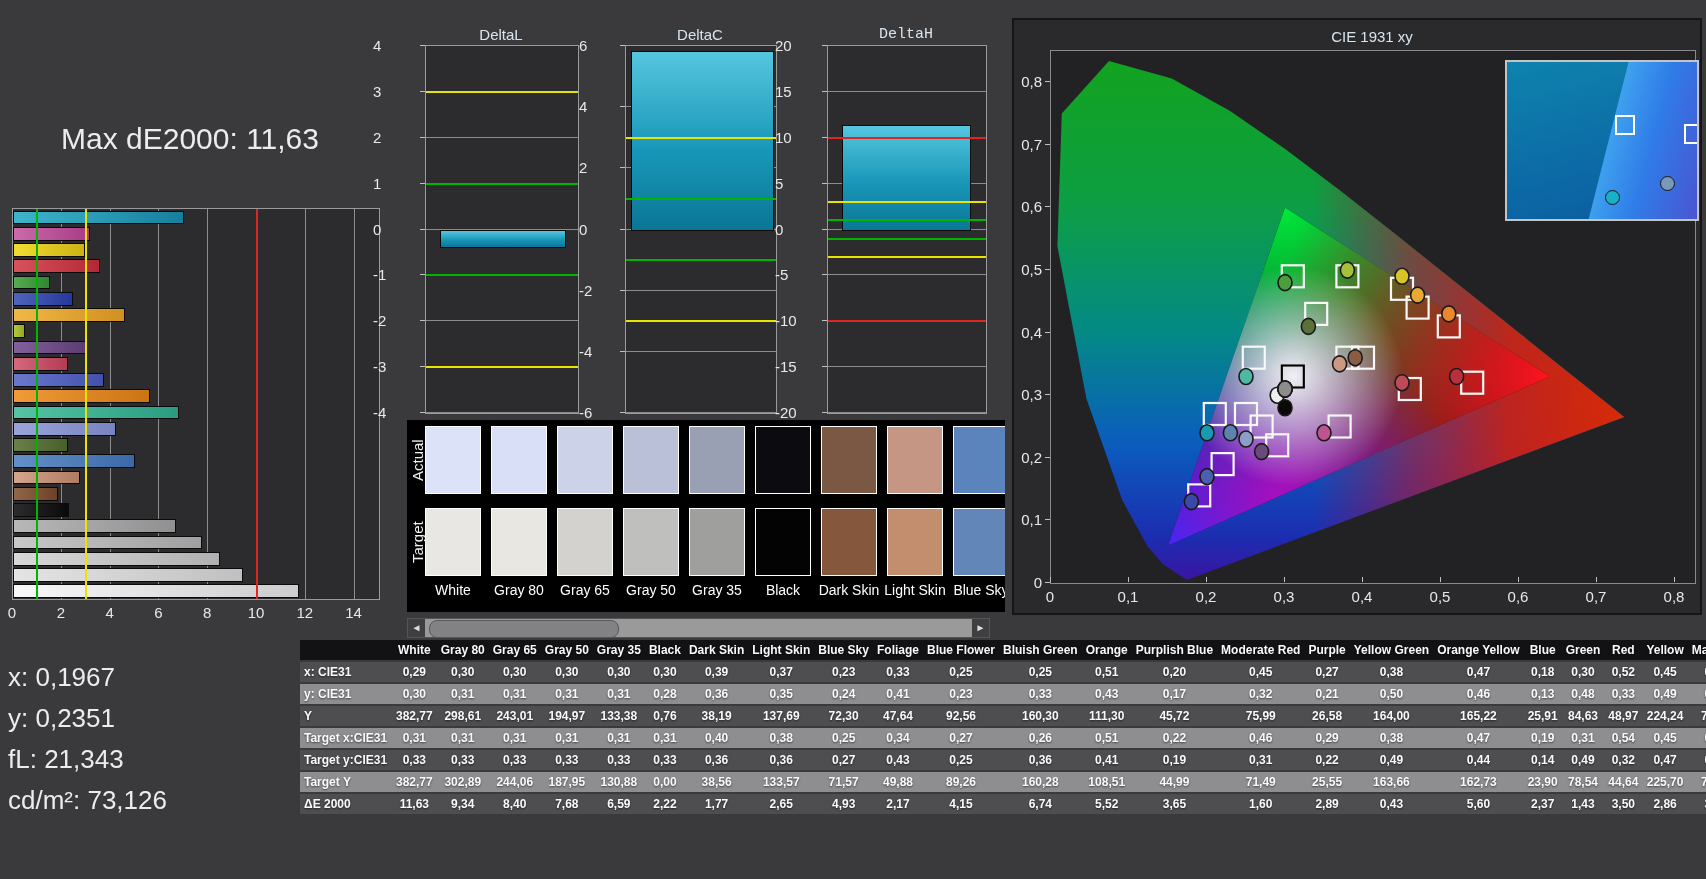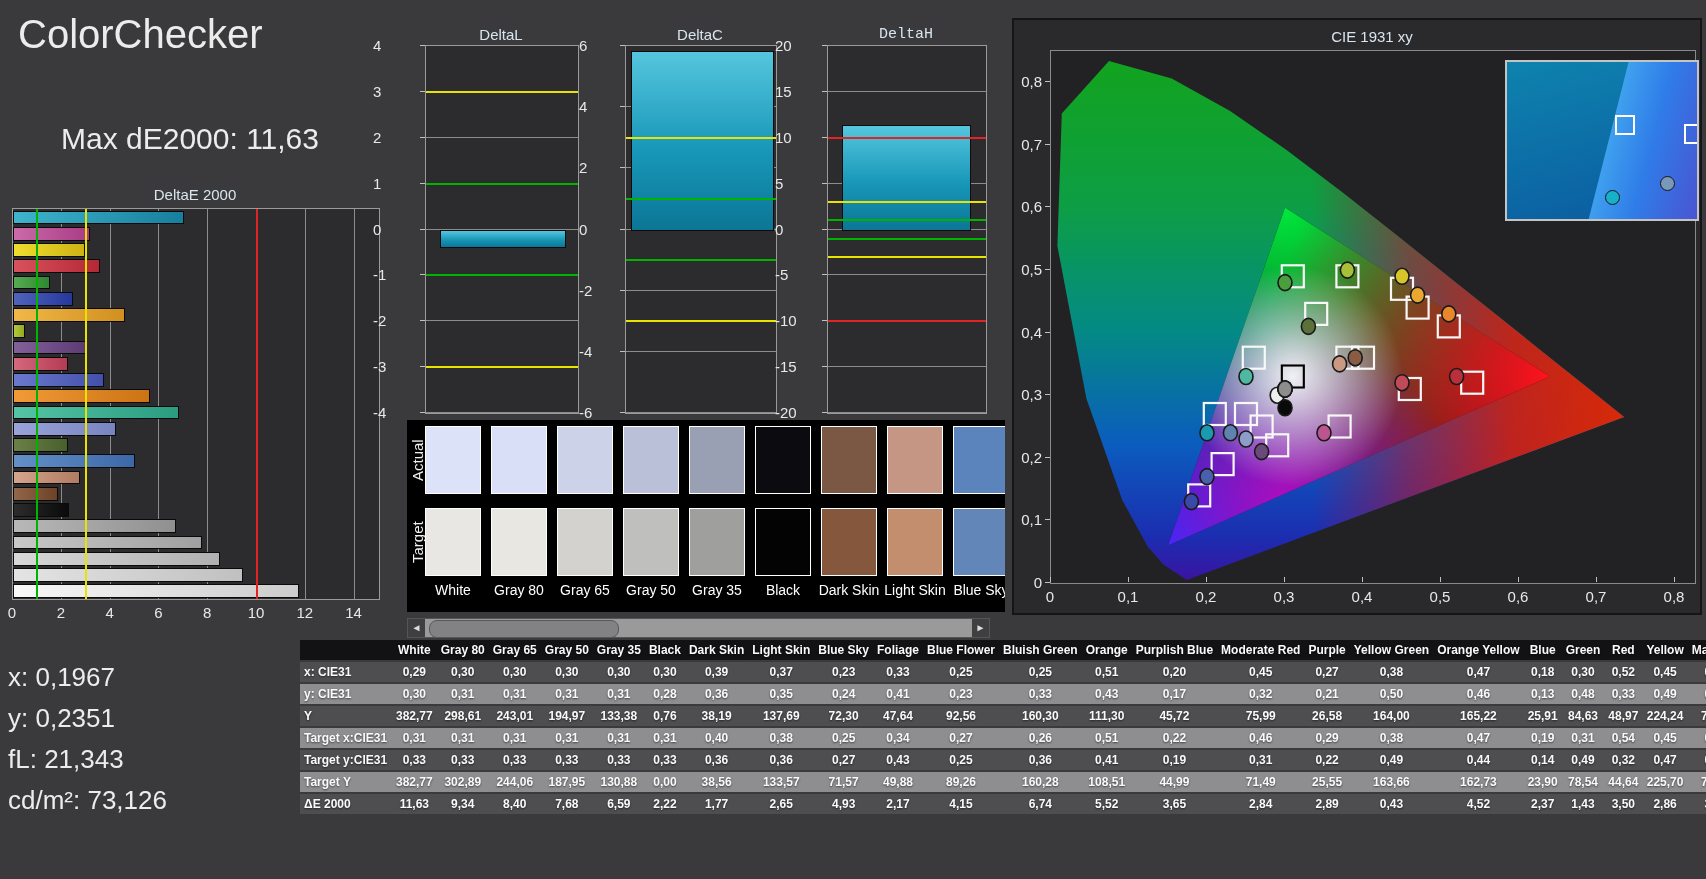--- a/index.html
+++ b/index.html
@@ -61,24 +61,22 @@
   tbody tr:nth-child(odd) td{background:#4e4e50;}
   tbody tr:nth-child(even) td{background:#8e8e90;}
   tbody tr td.gutter{background:#39393c !important;}
   thead th.gutter{background:#121214;}
 </style>
 </head>
 <body>
 
 <div id="app">
 
-  <div class="abs main-title">ColorChecker</div>
   <div class="abs max-line">Max dE2000: 11,63</div>
 
-  <div class="abs chart-title" style="left:12px;top:186px;width:366px;">DeltaE 2000</div>
   <div class="abs plot" id="de-plot" style="left:12px;top:208px;width:366px;height:390px;">
       <div class="vline gray" style="left: 48.8px; background: rgb(140, 140, 140);"></div>
       <div class="vline gray" style="left: 97.6px; background: rgb(140, 140, 140);"></div>
       <div class="vline gray" style="left: 146.4px; background: rgb(140, 140, 140);"></div>
       <div class="vline gray" style="left: 195.2px; background: rgb(140, 140, 140);"></div>
       <div class="vline gray" style="left: 244px; background: rgb(140, 140, 140);"></div>
       <div class="vline gray" style="left: 292.8px; background: rgb(140, 140, 140);"></div>
       <div class="vline gray" style="left: 341.6px; background: rgb(140, 140, 140);"></div>
       <div class="hbar" style="top: 1.5px; height: 11.75px; width: 168.848px; background: linear-gradient(to right, rgb(63, 180, 204), rgb(23, 127, 158));"></div>
       <div class="hbar" style="top: 17.75px; height: 11.75px; width: 75.396px; background: linear-gradient(to right, rgb(204, 106, 170), rgb(168, 60, 134));"></div>
@@ -614,24 +612,24 @@
             <td>6,59</td>
             <td>2,22</td>
             <td>1,77</td>
             <td>2,65</td>
             <td>4,93</td>
             <td>2,17</td>
             <td>4,15</td>
             <td>6,74</td>
             <td>5,52</td>
             <td>3,65</td>
-            <td>2,84</td>
+            <td>1,60</td>
             <td>2,89</td>
             <td>0,43</td>
-            <td>4,52</td>
+            <td>5,60</td>
             <td>2,37</td>
             <td>1,43</td>
             <td>3,50</td>
             <td>2,86</td>
             <td>3,09</td>
           </tr>
         </tbody>
       </table>
   </div>
 

